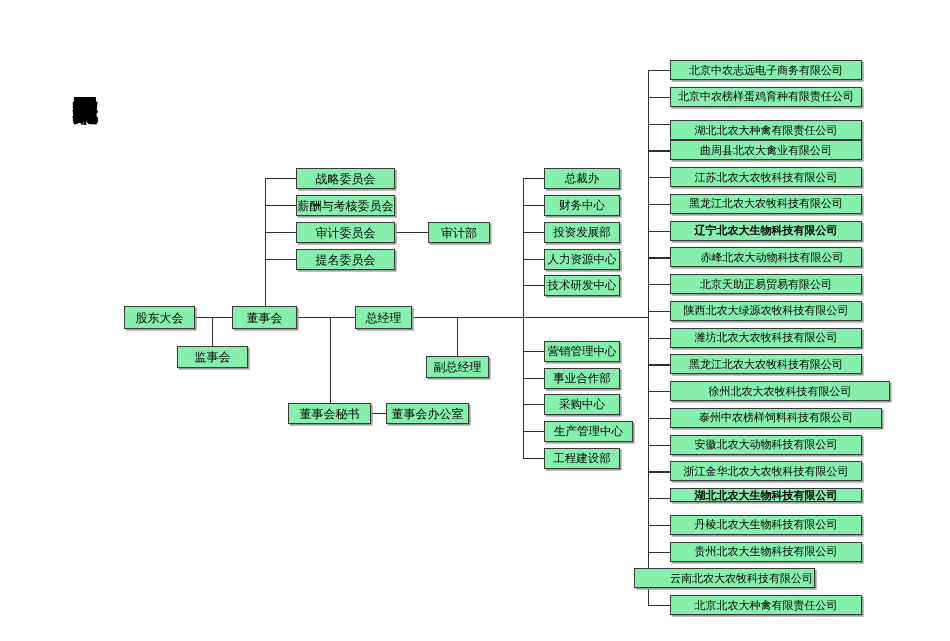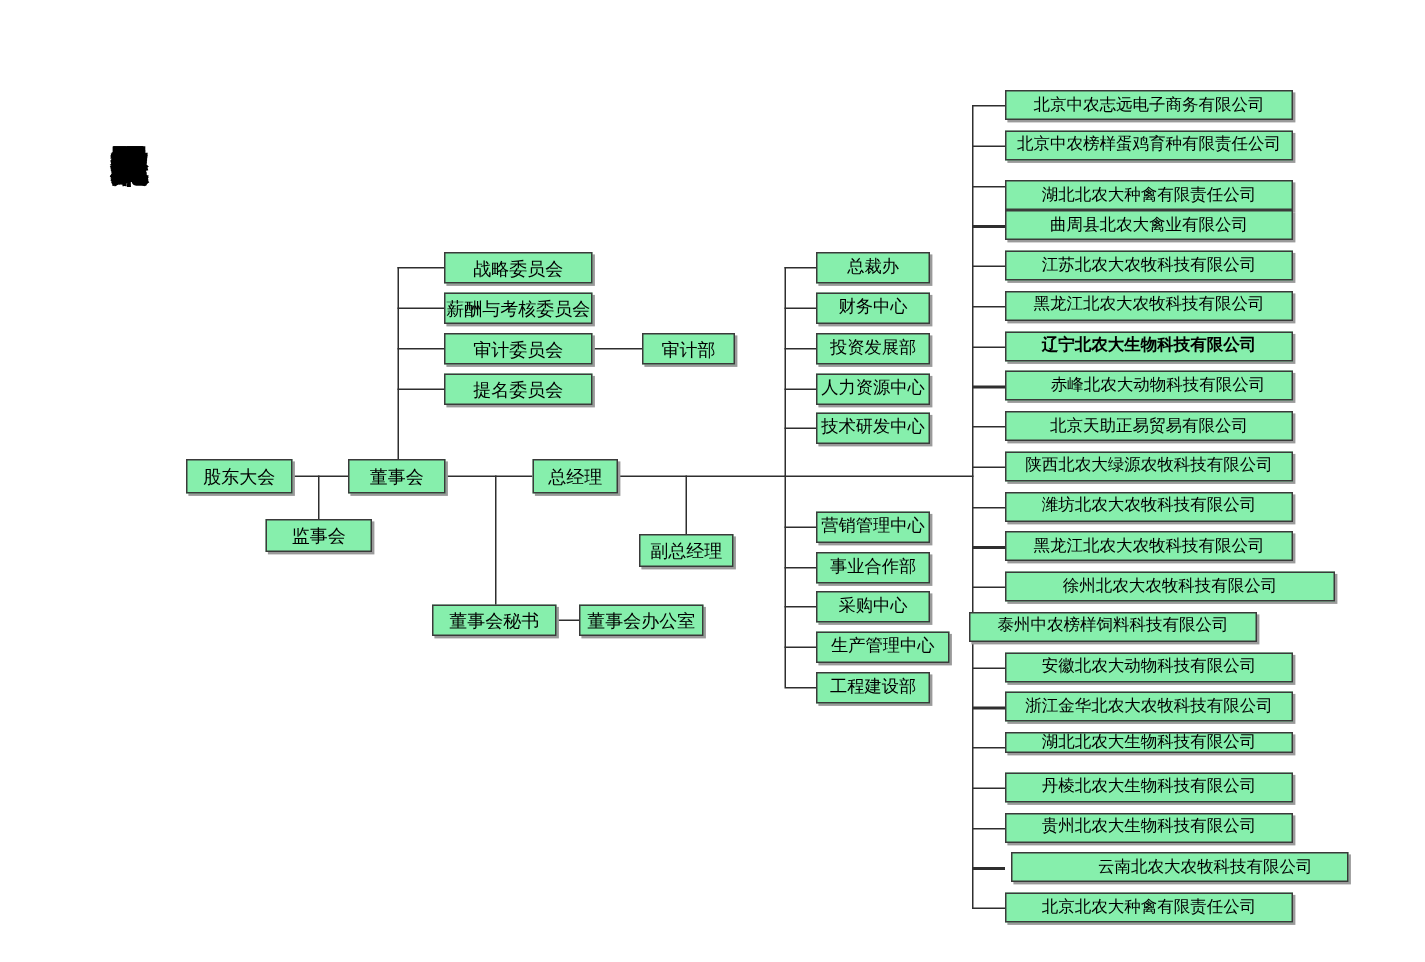--- a/index.html
+++ b/index.html
@@ -162,23 +162,23 @@
       <div class="node sub" style="left: 670px; top: 140.25px; width: 192px; height: 20px;">曲周县北农大禽业有限公司</div>
       <div class="node sub" style="left: 670px; top: 167px; width: 192px; height: 20px;">江苏北农大农牧科技有限公司</div>
       <div class="node sub" style="left: 670px; top: 193.75px; width: 192px; height: 20px;">黑龙江北农大农牧科技有限公司</div>
       <div class="node sub" style="left: 670px; top: 220.5px; width: 192px; height: 20px; font-weight: bold;">辽宁北农大生物科技有限公司</div>
       <div class="node sub" style="left: 670px; top: 247.25px; width: 192px; height: 20px; padding-left: 12px;">赤峰北农大动物科技有限公司</div>
       <div class="node sub" style="left: 670px; top: 274px; width: 192px; height: 20px;">北京天助正易贸易有限公司</div>
       <div class="node sub" style="left: 670px; top: 300.75px; width: 192px; height: 20px;">陕西北农大绿源农牧科技有限公司</div>
       <div class="node sub" style="left: 670px; top: 327.5px; width: 192px; height: 20px;">潍坊北农大农牧科技有限公司</div>
       <div class="node sub" style="left: 670px; top: 354.25px; width: 192px; height: 20px;">黑龙江北农大农牧科技有限公司</div>
       <div class="node sub" style="left: 670px; top: 381px; width: 220px; height: 20px;">徐州北农大农牧科技有限公司</div>
-      <div class="node sub" style="left: 646px; top: 407.75px; width: 192px; height: 20px;">泰州中农榜样饲料科技有限公司</div>
+      <div class="node sub" style="left: 670px; top: 407.75px; width: 212px; height: 20px;">泰州中农榜样饲料科技有限公司</div>
       <div class="node sub" style="left: 670px; top: 434.5px; width: 192px; height: 20px;">安徽北农大动物科技有限公司</div>
       <div class="node sub" style="left: 670px; top: 461.25px; width: 192px; height: 20px;">浙江金华北农大农牧科技有限公司</div>
-      <div class="node sub" style="left: 670px; top: 488px; width: 192px; height: 14px;">湖北北农大生物科技有限公司</div>
+      <div class="node sub" style="left: 670px; top: 488px; width: 192px; height: 14px; font-weight: bold;">湖北北农大生物科技有限公司</div>
       <div class="node sub" style="left: 670px; top: 514.75px; width: 192px; height: 20px;">丹棱北农大生物科技有限公司</div>
       <div class="node sub" style="left: 670px; top: 541.5px; width: 192px; height: 20px;">贵州北农大生物科技有限公司</div>
-      <div class="node sub" style="left: 674px; top: 568.25px; width: 225px; height: 20px; padding-left: 34px;">云南北农大农牧科技有限公司</div>
+      <div class="node sub" style="left: 634px; top: 568.25px; width: 181px; height: 20px; padding-left: 34px;">云南北农大农牧科技有限公司</div>
       <div class="node sub" style="left: 670px; top: 595px; width: 192px; height: 20px;">北京北农大种禽有限责任公司</div>
     </div>
 
 </div>
 
 </body></html>

